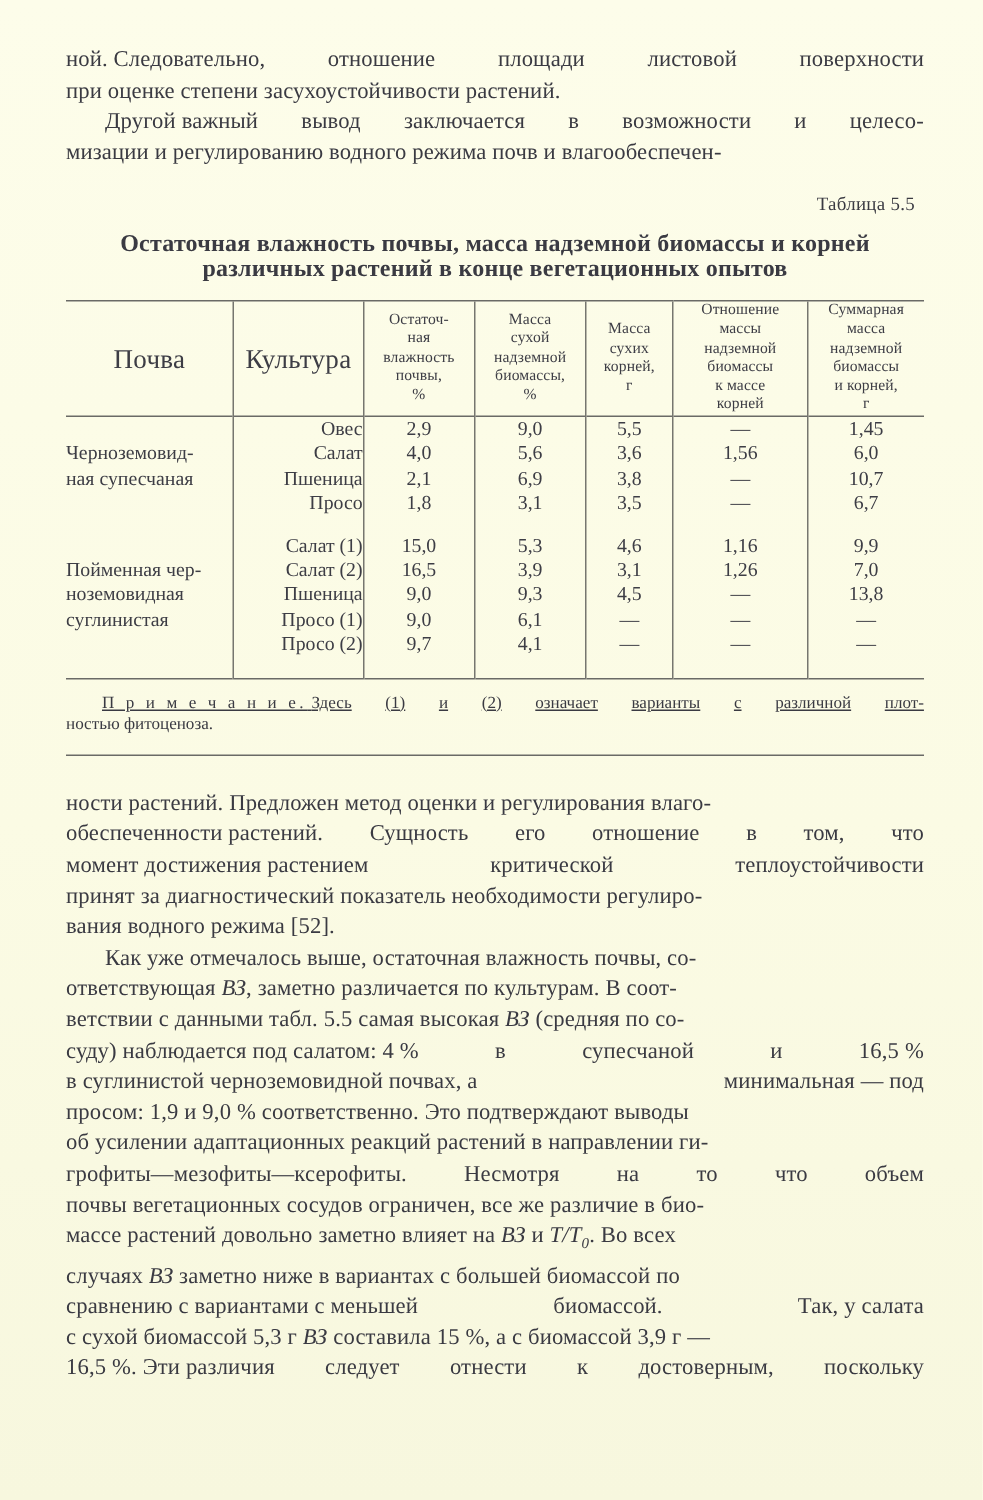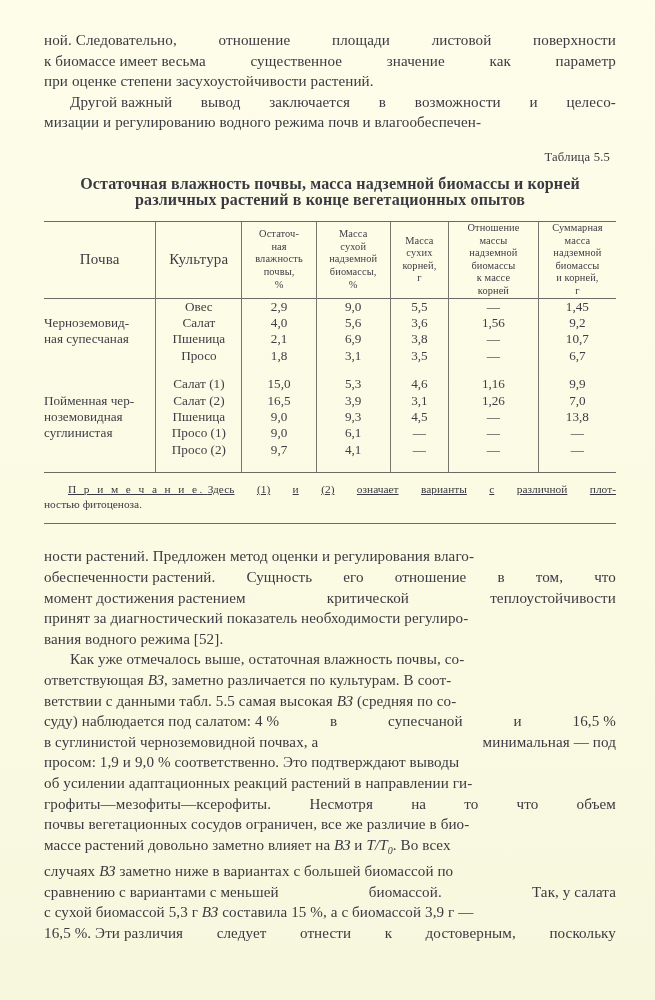--- a/index.html
+++ b/index.html
@@ -95,33 +95,33 @@
   thead th {
     font-weight: normal;
     text-align: center;
     line-height: 12.6px;
     padding: 9px 3px 9px 3px;
     border-right: 1.2px solid #76766f;
     font-size: 10.4px;
     letter-spacing: 0.1px;
   }
   thead th:last-child { border-right: none; }
-  thead th.big { font-size: 15px; letter-spacing: 0.2px; }
+  thead th.big { font-size: 18px; letter-spacing: 0.2px; }
   thead th .hl { display: block; }
 
   tbody td {
     border-right: 1.2px solid #76766f;
     font-size: 13.2px;
     line-height: 16.4px;
     padding: 0 4px;
   }
   tbody td:last-child { border-right: none; }
 
   td.c-soil   { width: 112px; text-align: left;  padding-left: 2px; }
-  td.c-crop   { width: 86px;  text-align: center;  padding-left: 9px; }
+  td.c-crop   { width: 86px;  text-align: right;  padding-left: 9px; }
   td.c-num    { text-align: center; }
   td.c-moist  { width: 74px; }
   td.c-dry    { width: 74px; }
   td.c-roots  { width: 58px; }
   td.c-ratio  { width: 90px; }
   td.c-total  { width: 78px; }
 
   .soilcell { line-height: 16.4px; }
   .soilcell .l { display: block; white-space: nowrap; }
   .grp-pad { height: 12px; }
@@ -164,27 +164,20 @@
   <div class="content">
 
     <div class="para">
       <span class="ln j">
           <span>ной. Следовательно,</span>
           <span>отношение</span>
           <span>площади</span>
           <span>листовой</span>
           <span>поверхности</span>
         </span>
-      <span class="ln j">
-          <span>к биомассе имеет весьма</span>
-          <span>существенное</span>
-          <span>значение</span>
-          <span>как</span>
-          <span>параметр</span>
-        </span>
       <span class="ln">при оценке степени засухоустойчивости растений.</span>
     </div>
 
     <div class="para">
       <span class="ln j">
           <span><span class="indent"></span><span>Другой важный</span></span>
           <span>вывод</span>
           <span>заключается</span>
           <span>в</span>
           <span>возможности</span>
@@ -300,21 +293,21 @@
               <span class="numcol">
                 <span class="l dash">—</span>
                 <span class="l">1,56</span>
                 <span class="l dash">—</span>
                 <span class="l dash">—</span>
               </span>
             </td>
             <td class="c-num c-total" rowspan="2">
               <span class="numcol">
                 <span class="l">1,45</span>
-                <span class="l">9,2</span>
+                <span class="l">6,0</span>
                 <span class="l">10,7</span>
                 <span class="l">6,7</span>
               </span>
             </td>
           </tr>
           <tr></tr>
 
           <tr>
             <td class="c-soil grp-pad"></td>
             <td class="c-crop grp-pad"></td>

